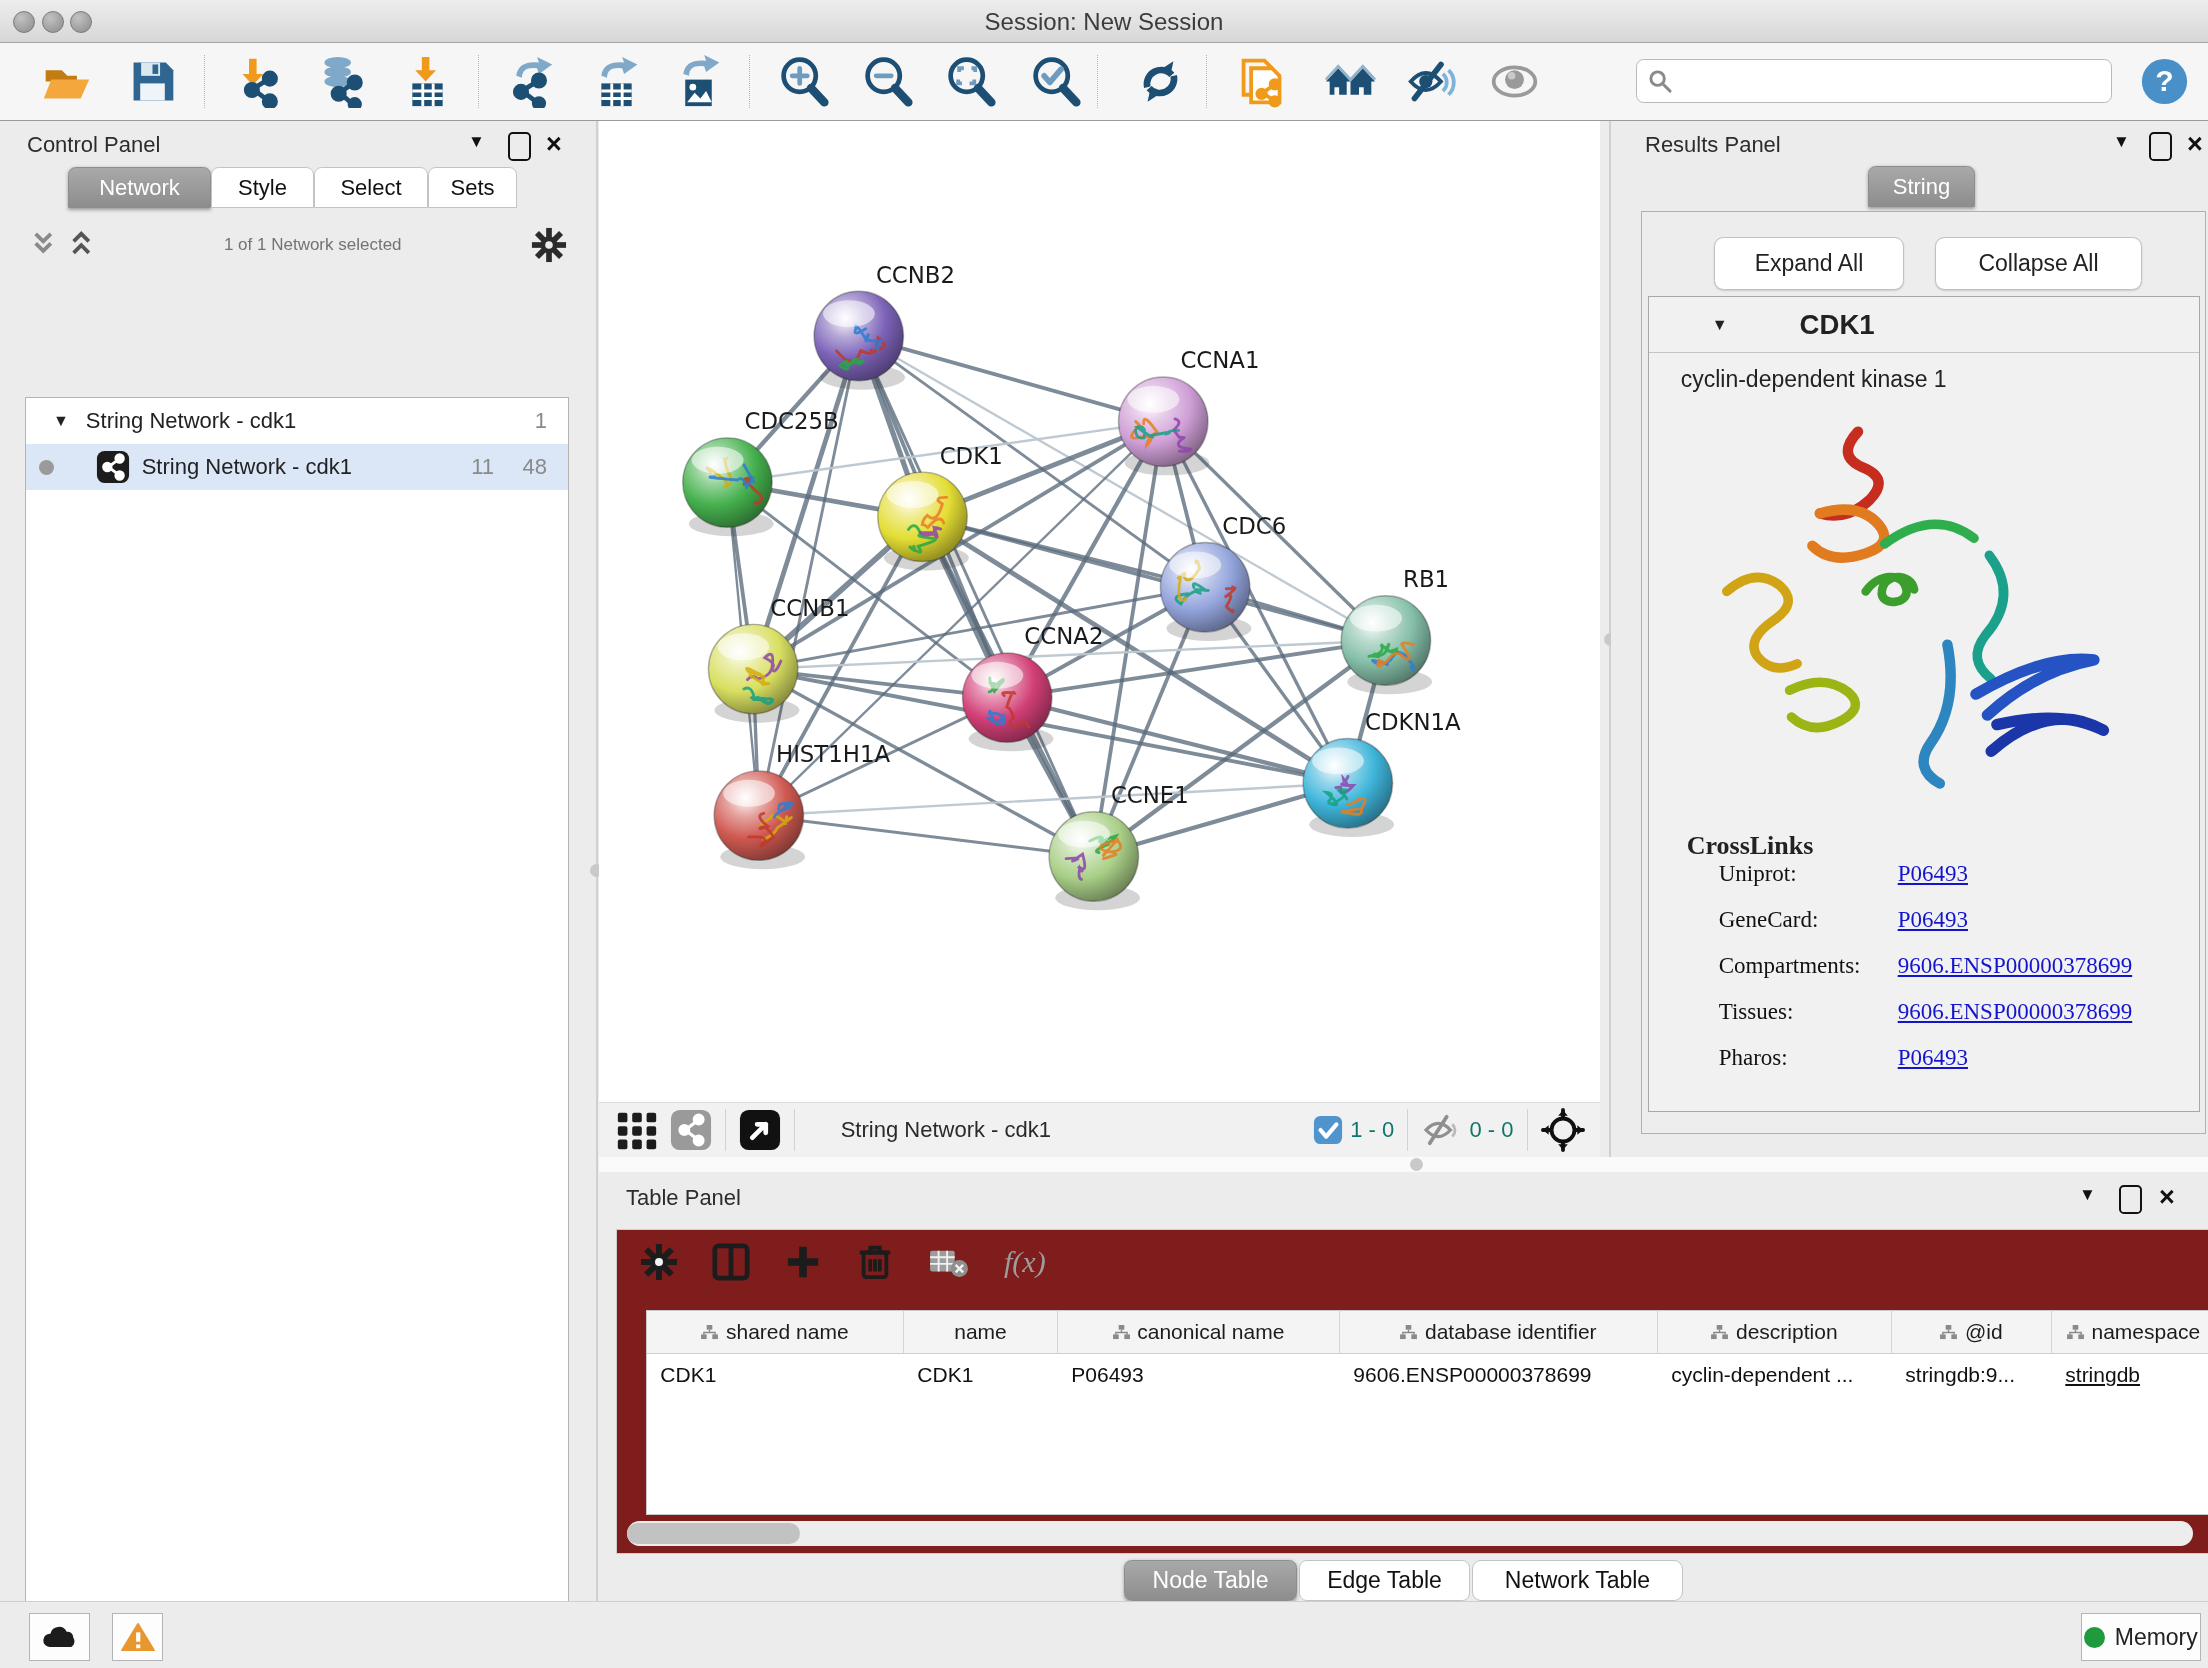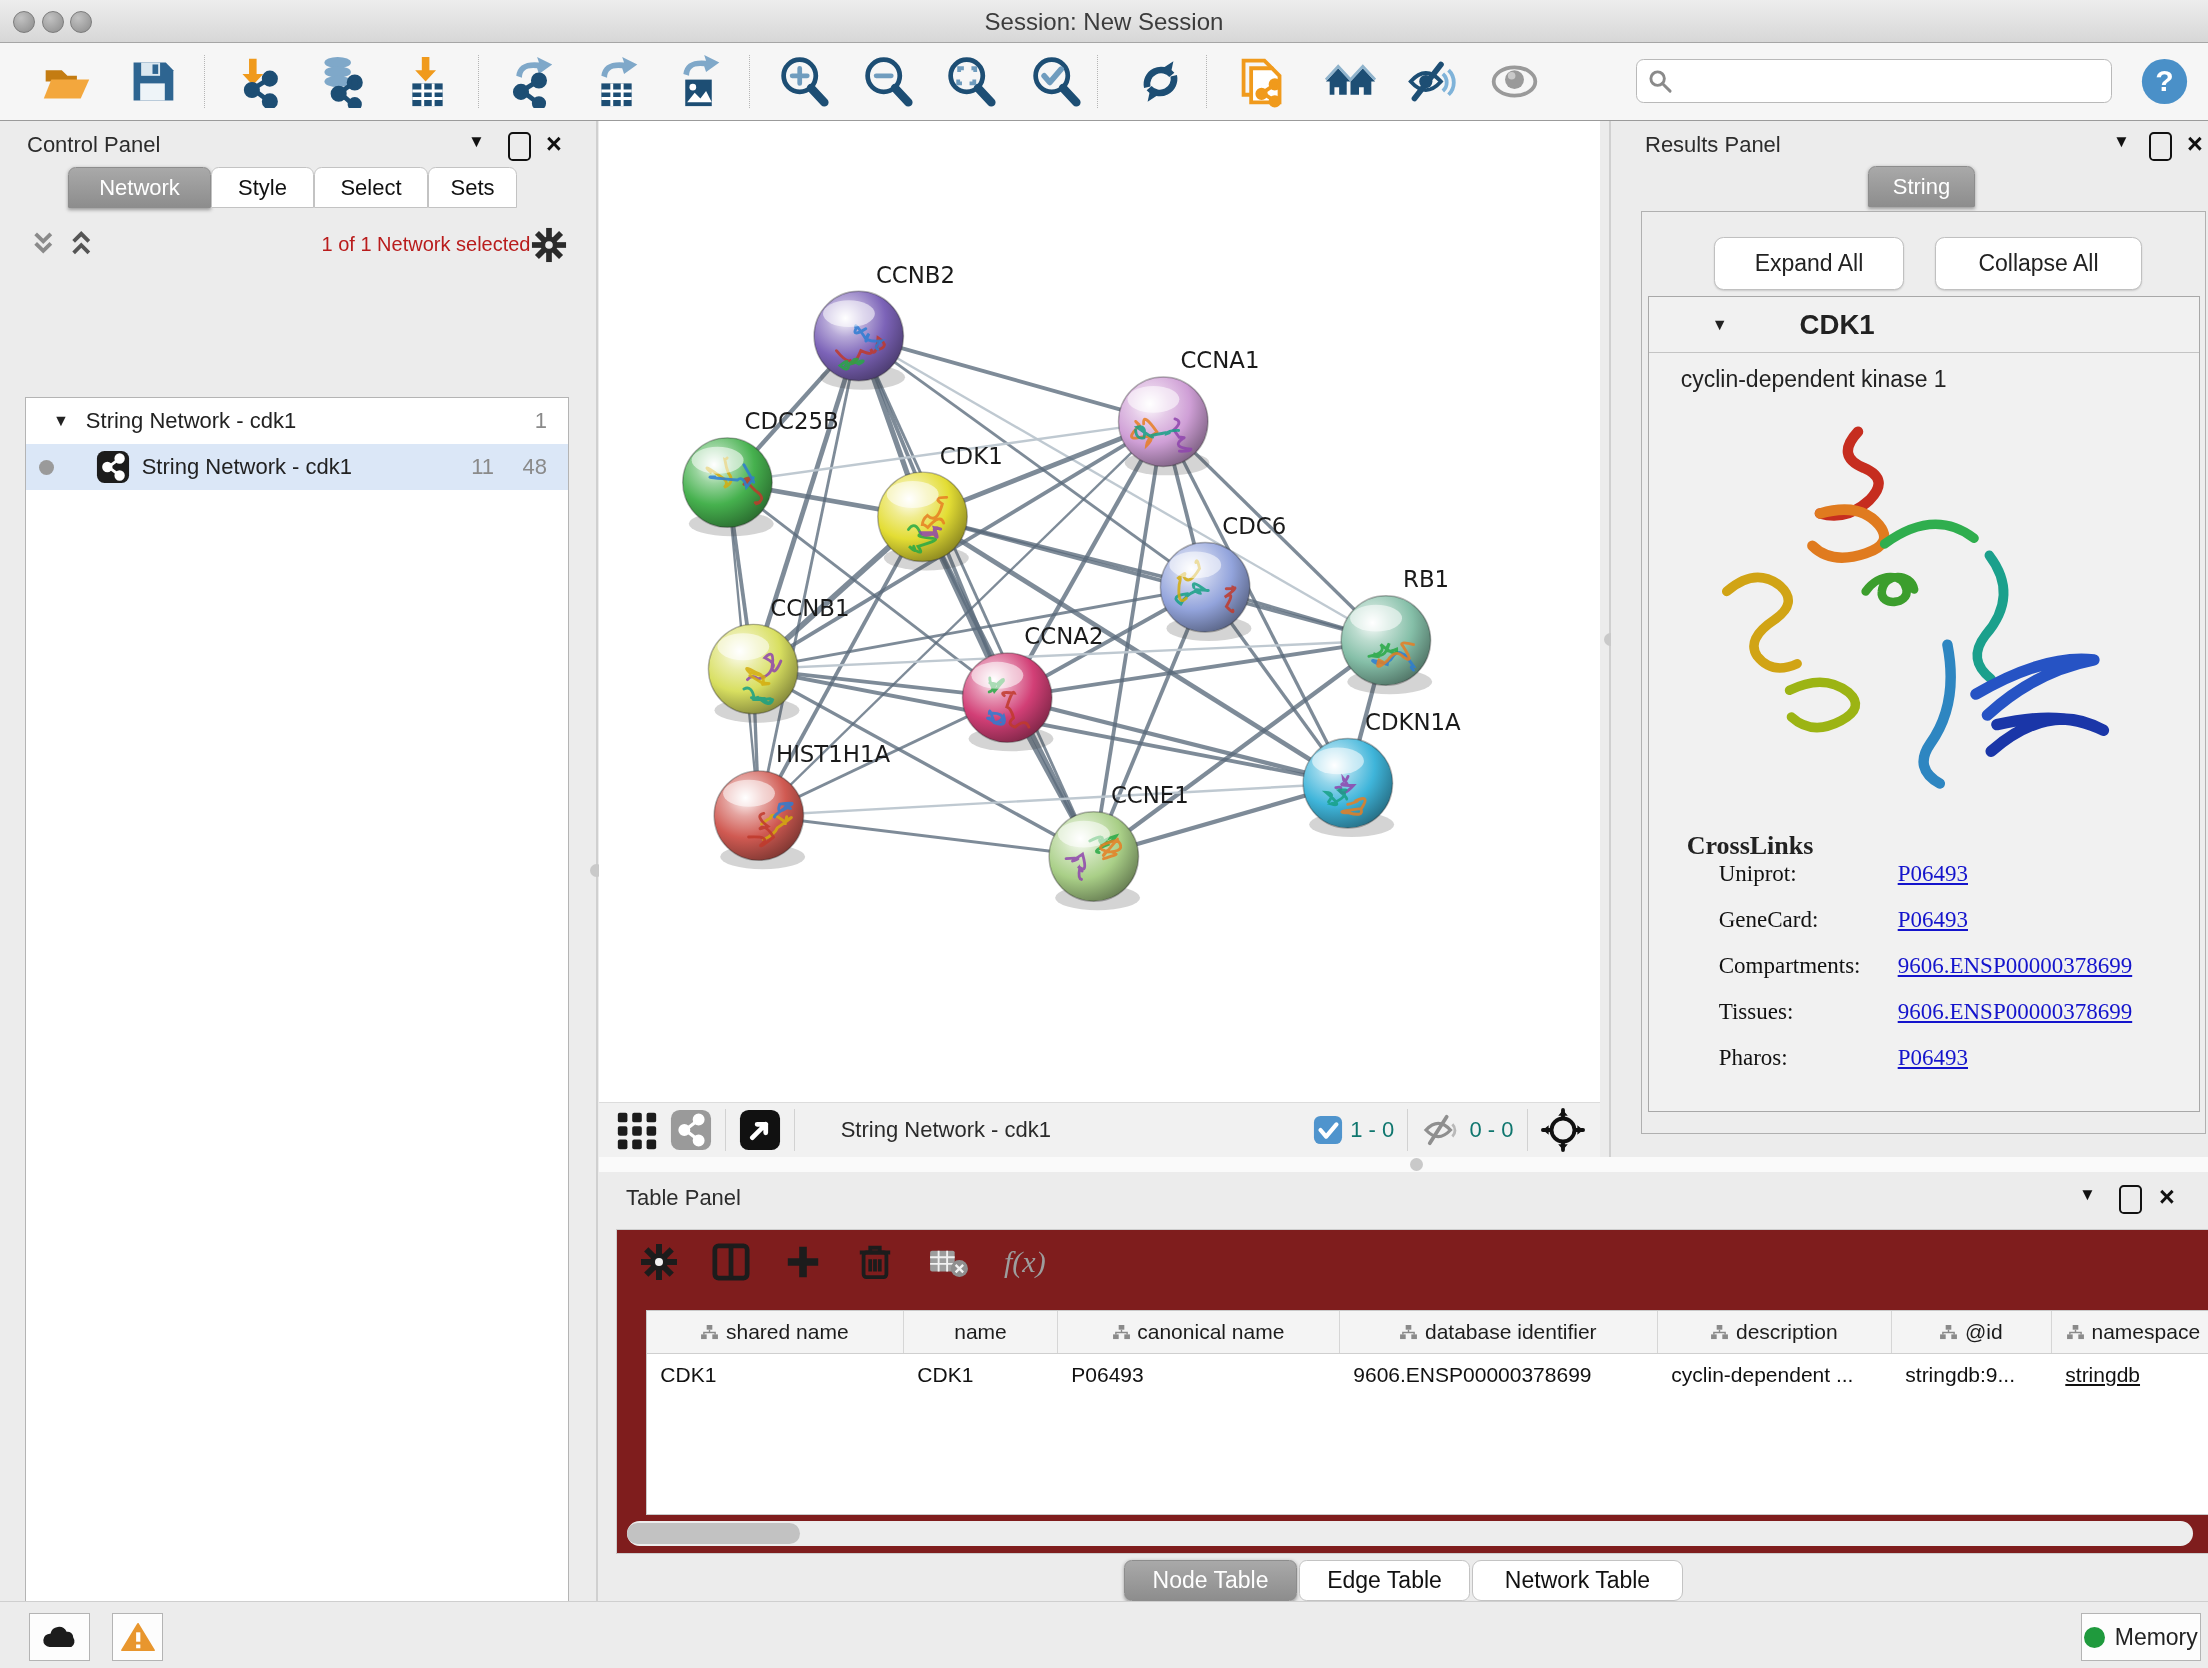--- a/index.html
+++ b/index.html
@@ -287,21 +287,21 @@
           <path d="M7 4 l8 8 8-8"></path>
           <path d="M7 14 l8 8 8-8"></path>
         </g>
       </svg>
     <svg width="28.5" height="28.5" style="margin-left:9.5px" viewBox="0 0 30 30">
         <g fill="none" stroke="#555" stroke-width="4">
           <path d="M7 12 l8-8 8 8"></path>
           <path d="M7 24 l8-8 8 8"></path>
         </g>
       </svg>
-    <span style="flex:1;text-align:right;font-size:20px;color:#b91c1c">1 of 1 Network selected</span>
+    <span style="flex:1;text-align:center;font-size:17px;color:#737373">1 of 1 Network selected</span>
     <svg width="36" height="36" viewBox="0 0 38 38">
         <g fill="#2b2b2b">
           <circle cx="19" cy="19" r="9"></circle>
           <g id="teeth">
             <rect x="16" y="1" width="6" height="10"></rect>
             <rect x="16" y="27" width="6" height="10"></rect>
             <rect x="1" y="16" width="10" height="6"></rect>
             <rect x="27" y="16" width="10" height="6"></rect>
             <rect x="16" y="1" width="6" height="10" transform="rotate(45 19 19)"></rect>
             <rect x="16" y="27" width="6" height="10" transform="rotate(45 19 19)"></rect>

